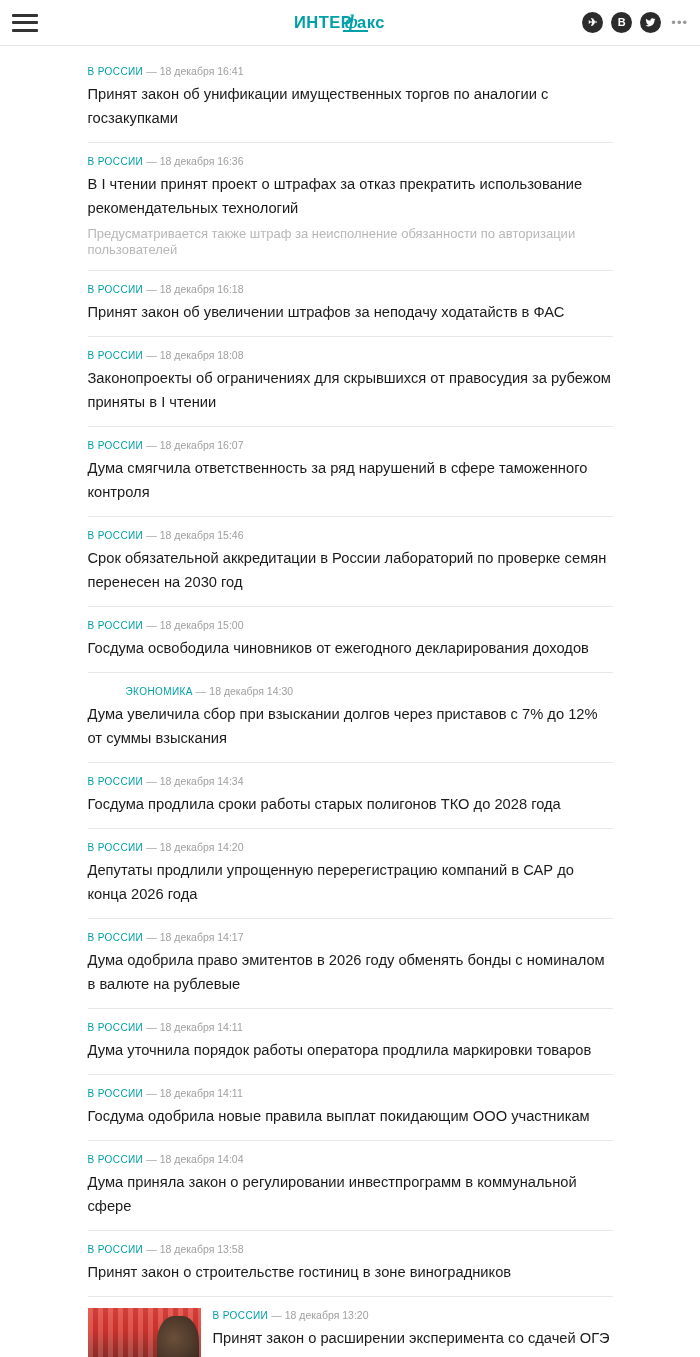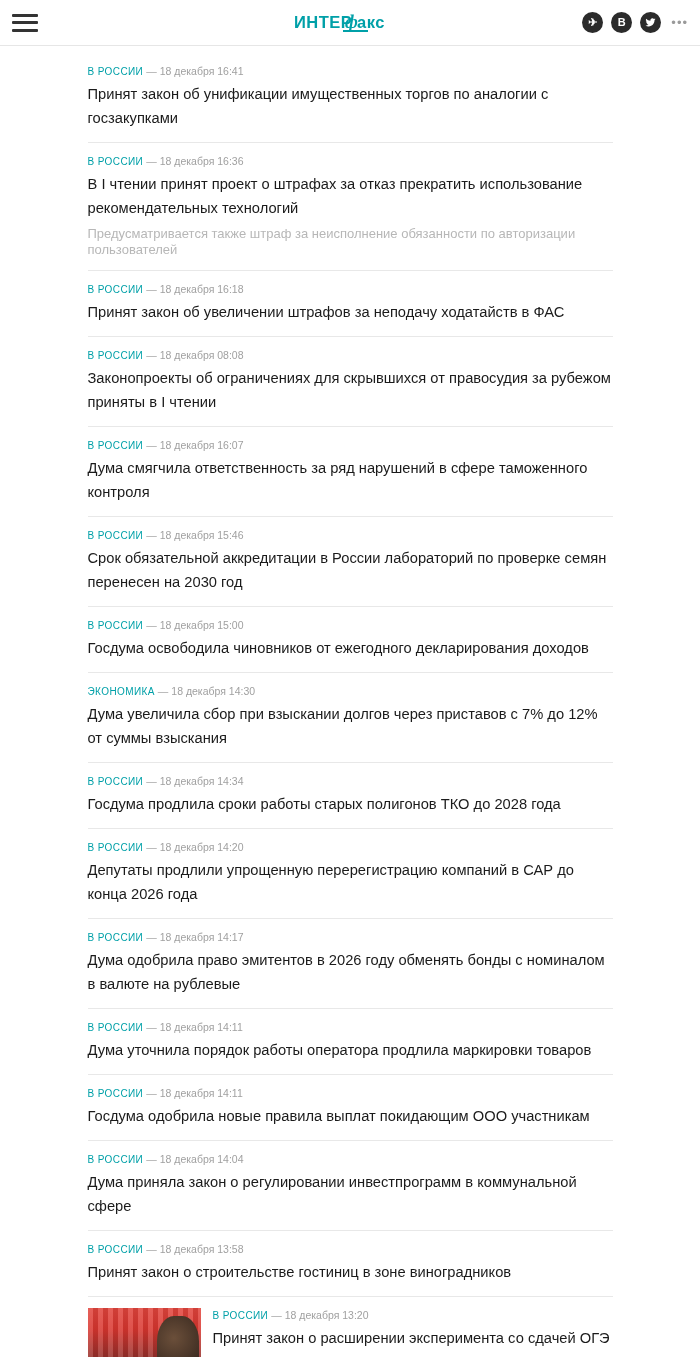--- a/index.html
+++ b/index.html
@@ -86,21 +86,21 @@
     margin-bottom: 3px;
     white-space: nowrap;
   }
   .rubric {
     color: #00a0a8;
     text-transform: uppercase;
     letter-spacing: .4px;
     font-size: 10px;
     cursor: pointer;
   }
-  .rubric.econ { color: #00a0a8; }
+  .rubric.econ { color: #00a0a8; margin-left: 38px; }
   .dash { color: #a9a9a9; padding: 0 3px; }
   .time { color: #a0a0a0; font-size: 10.5px; }
   .title {
     font-size: 14.7px;
     line-height: 24px;
     color: #1b1b1b;
     cursor: pointer;
   }
   .lead {
     margin-top: 6px;
@@ -198,21 +198,21 @@
       <div class="meta">
         <span class="rubric">В РОССИИ</span><span class="dash">—</span><span class="time">18 декабря 16:18</span>
       </div>
       <div class="title">Принят закон об увеличении штрафов за неподачу ходатайств в ФАС</div>
     </div>
   </div>
 
   <div class="item">
     <div class="body">
       <div class="meta">
-        <span class="rubric">В РОССИИ</span><span class="dash">—</span><span class="time">18 декабря 08:08</span>
+        <span class="rubric">В РОССИИ</span><span class="dash">—</span><span class="time">18 декабря 18:08</span>
       </div>
       <div class="title">Законопроекты об ограничениях для скрывшихся от правосудия за рубежом приняты в I чтении</div>
     </div>
   </div>
 
   <div class="item">
     <div class="body">
       <div class="meta">
         <span class="rubric">В РОССИИ</span><span class="dash">—</span><span class="time">18 декабря 16:07</span>
       </div>

